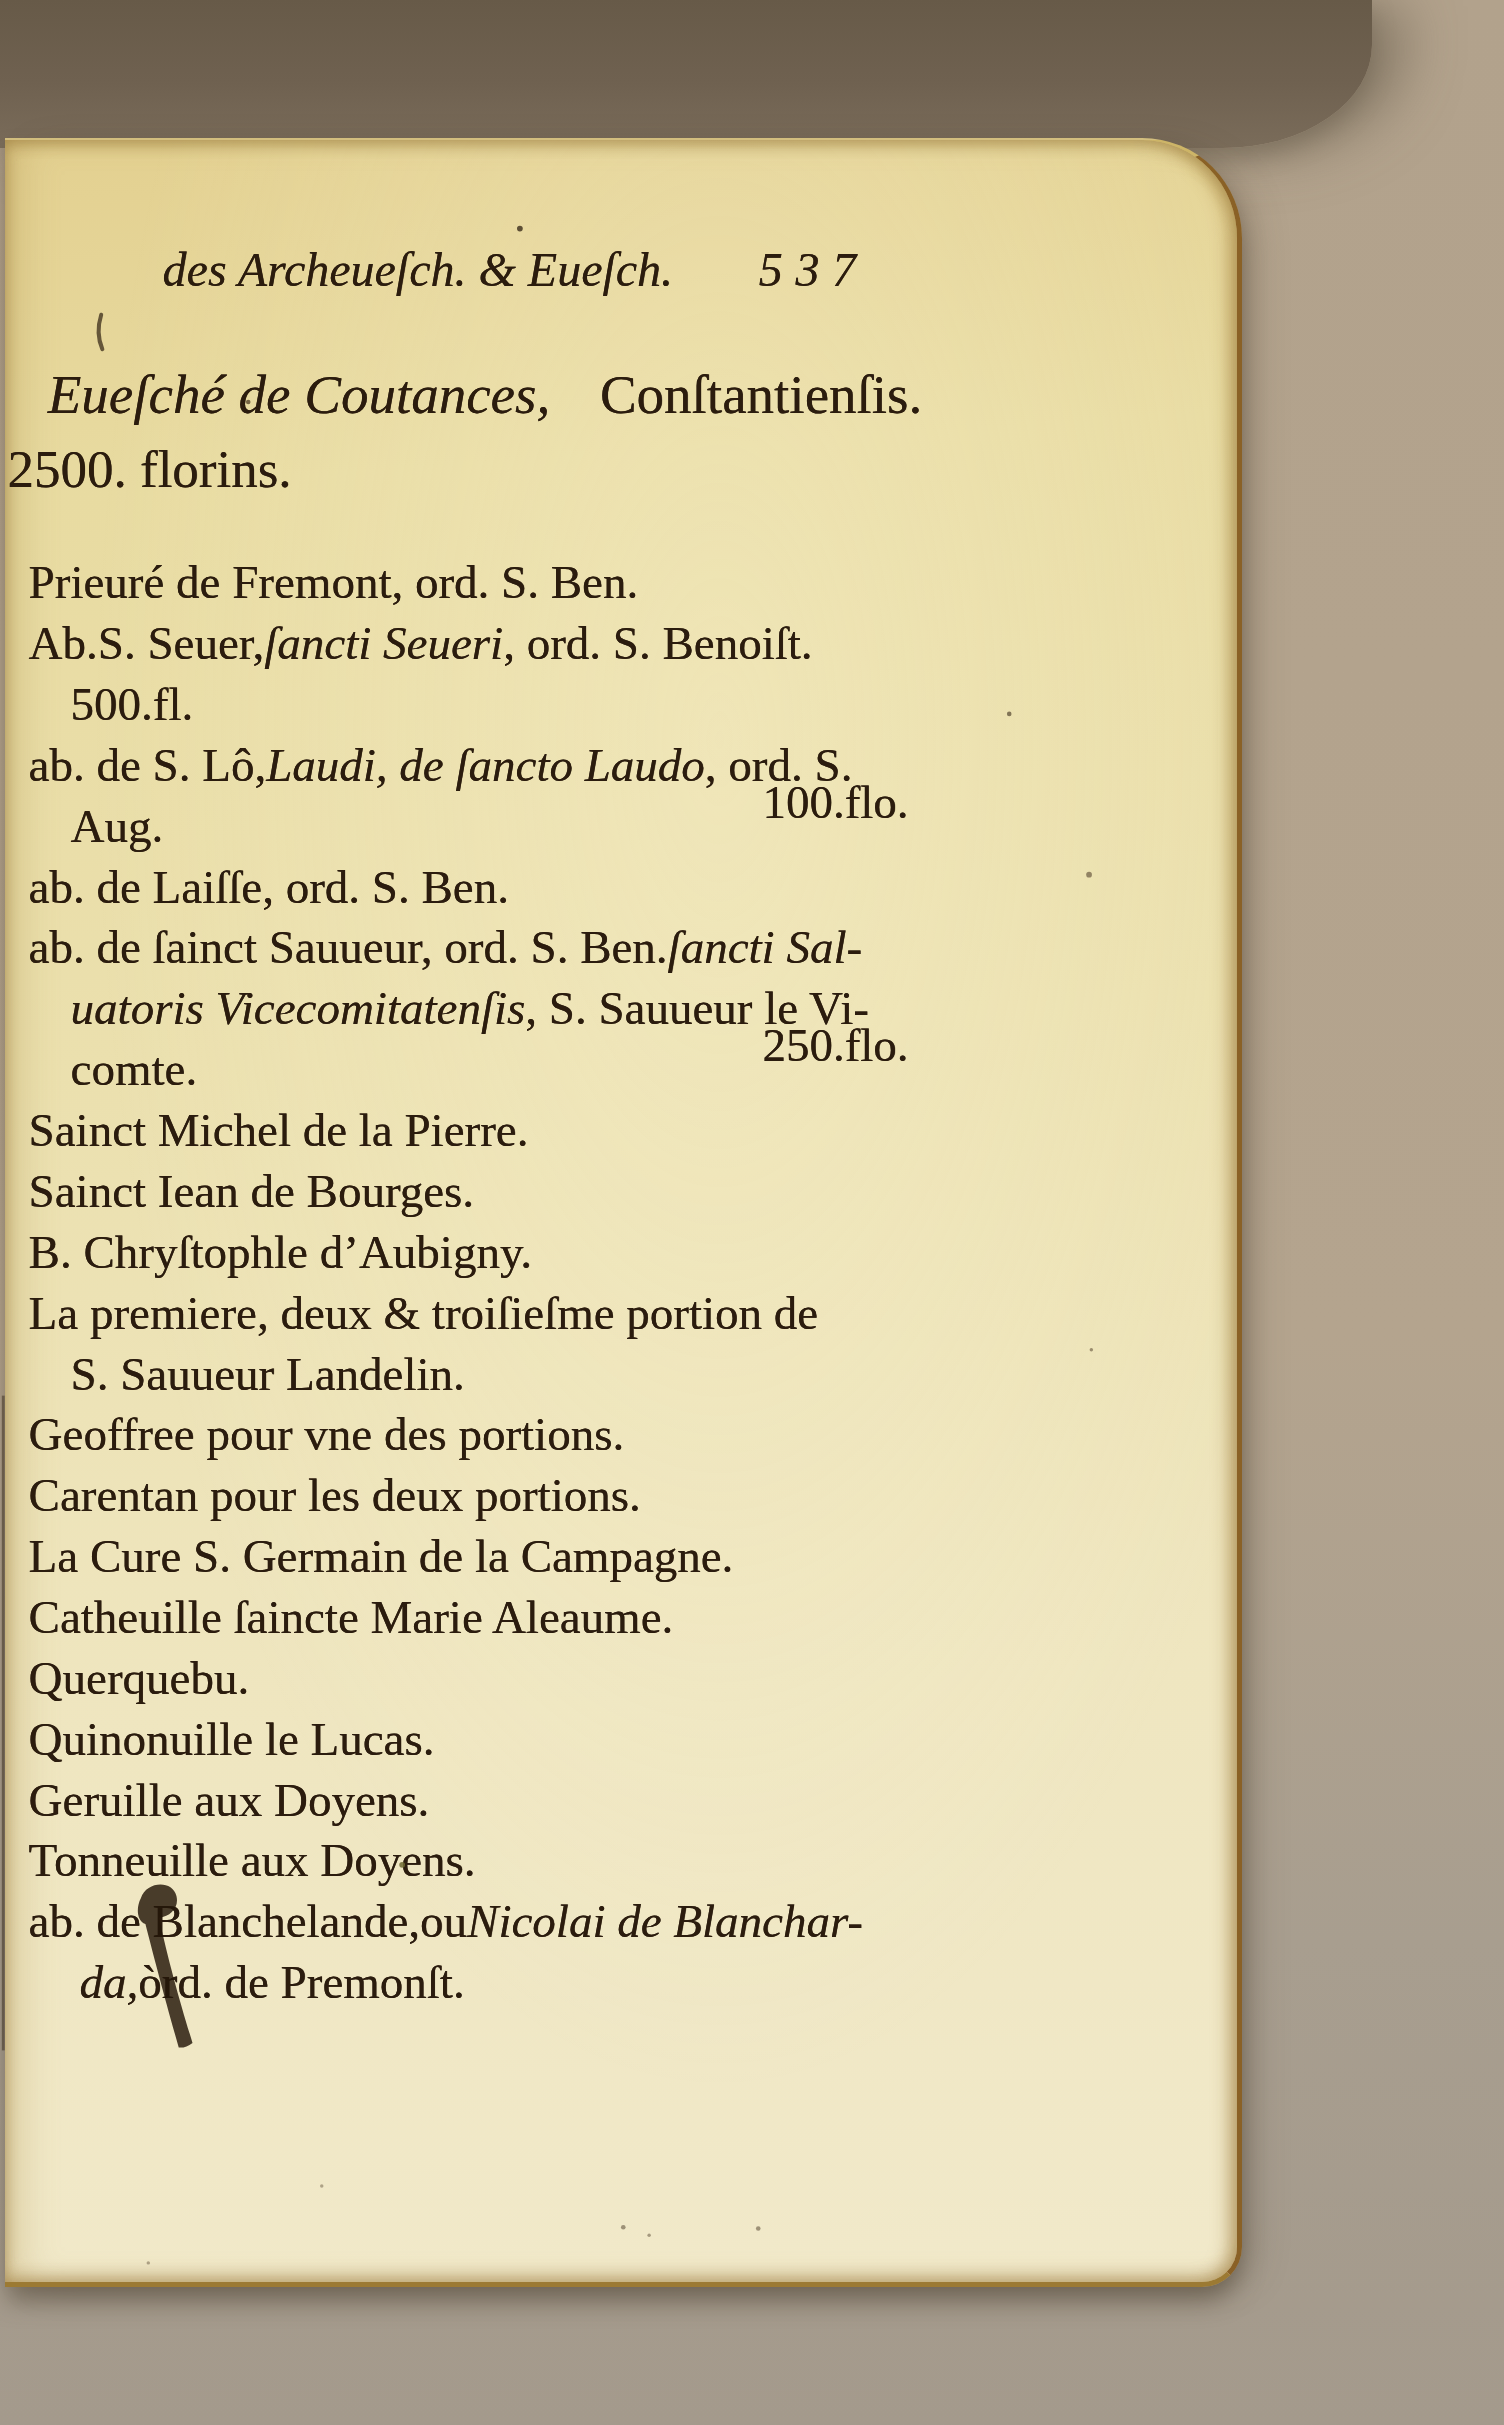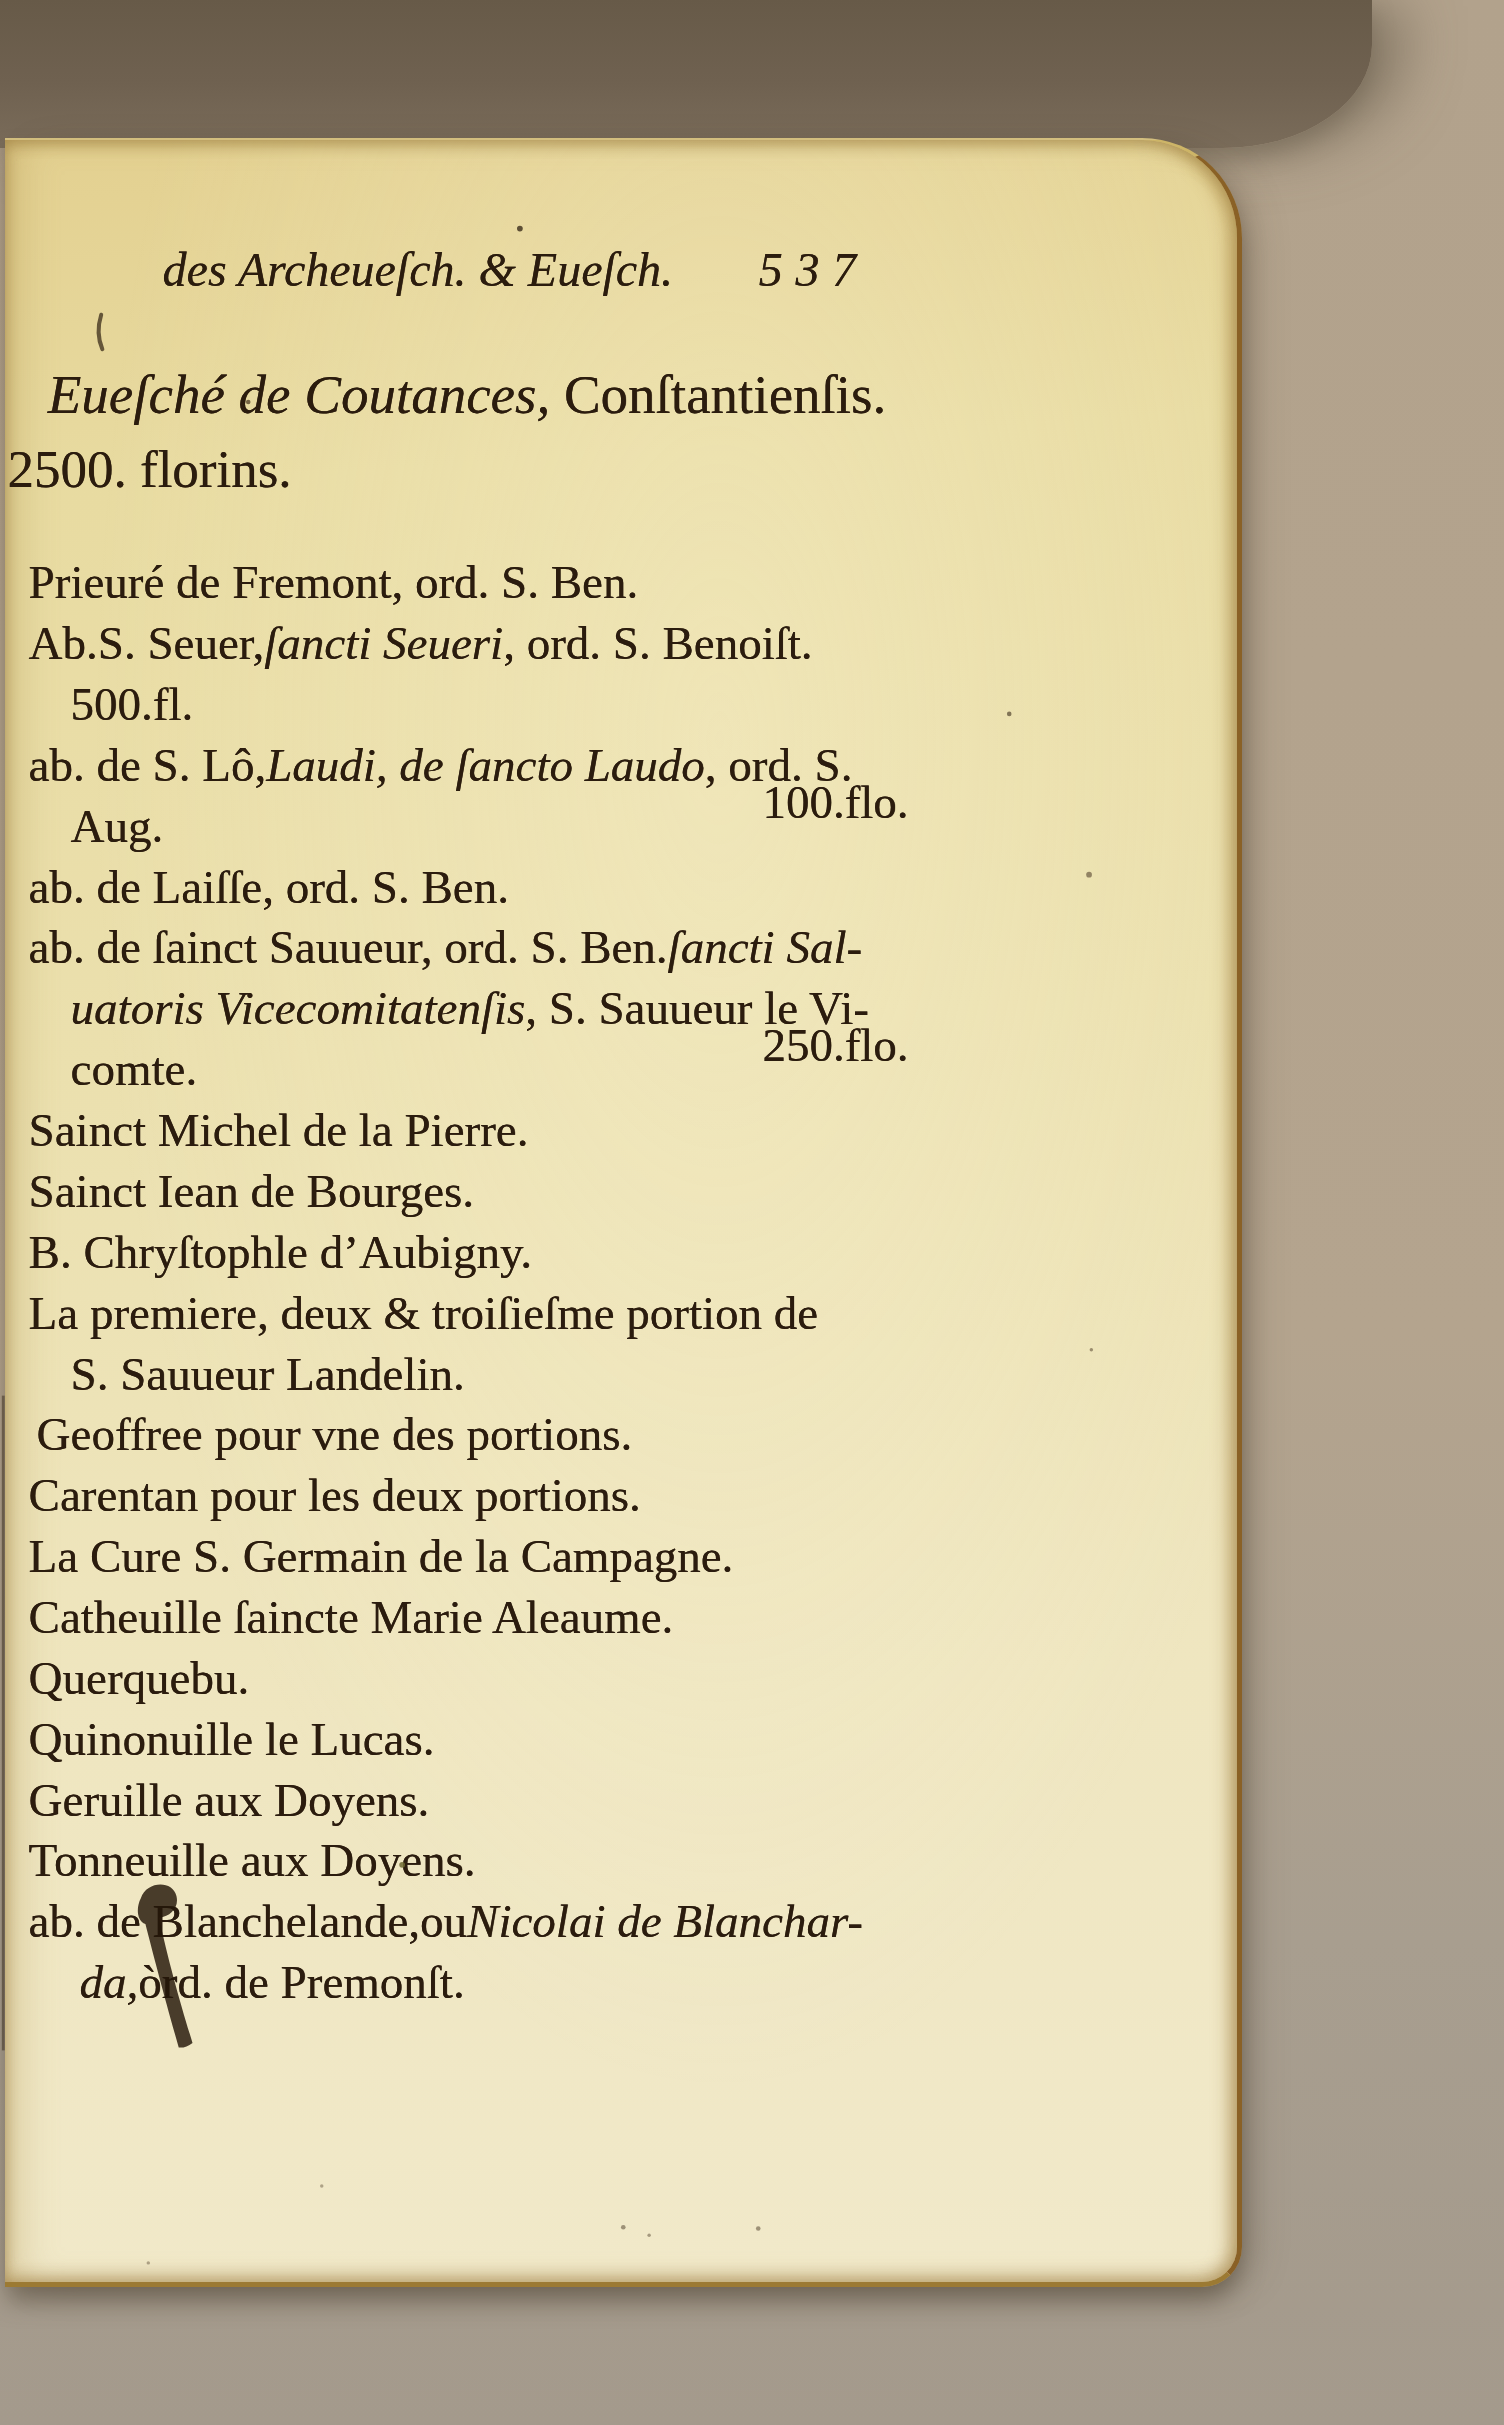--- a/index.html
+++ b/index.html
@@ -41,21 +41,21 @@
     text-shadow:0 0 0.6px rgba(43,28,14,.85), 0.3px 0.3px 0 rgba(43,28,14,.35);
     white-space:nowrap;
   }
   .running-header{
     top:106px;left:158px;width:706px;display:flex;justify-content:space-between;
     font-size:48px;font-style:italic;line-height:1;gap:47px;
   }
   .running-header .pagenum{letter-spacing:12.6px;position:static;text-align:right;}
   .running-header .hdr-title{position:static;}
   .title-line1{top:227px;left:2.9px;width:919px;text-align:center;font-size:55px;line-height:1;}
-  .title-line1 span{position:static;}
+  .title-line1 span{position:static;margin-left:36px;}
   .title-line2{top:303px;left:2.9px;width:919px;text-align:left;font-size:53px;line-height:1;}
   .it{font-style:italic;}
   .line{font-size:47px;line-height:1;display:flex;}
   .line span{position:static;}
   .line .val{margin-left:auto;position:relative;top:-24px;}
   .marks{position:absolute;inset:0;pointer-events:none;}
 </style>
 </head>
 <body>
 
@@ -118,21 +118,21 @@
       </div>
     <div class="line ink" style="top:1089px;left:24px;width:880px">
         <span>B. Chryſtophle d’Aubigny.</span>
       </div>
     <div class="line ink" style="top:1150px;left:24px;width:880px">
         <span>La premiere, deux &amp; troiſieſme portion de</span>
       </div>
     <div class="line ink" style="top:1211px;left:66px;width:838px">
         <span>S. Sauueur Landelin.</span>
       </div>
-    <div class="line ink" style="top:1271px;left:32px;width:880px">
+    <div class="line ink" style="top:1271px;left:24px;width:880px">
         <span>Geoffree pour vne des portions.</span>
       </div>
     <div class="line ink" style="top:1332px;left:24px;width:880px">
         <span>Carentan pour les deux portions.</span>
       </div>
     <div class="line ink" style="top:1393px;left:24px;width:880px">
         <span>La Cure S. Germain de la Campagne.</span>
       </div>
     <div class="line ink" style="top:1454px;left:24px;width:880px">
         <span>Catheuille ſaincte Marie Aleaume.</span>

